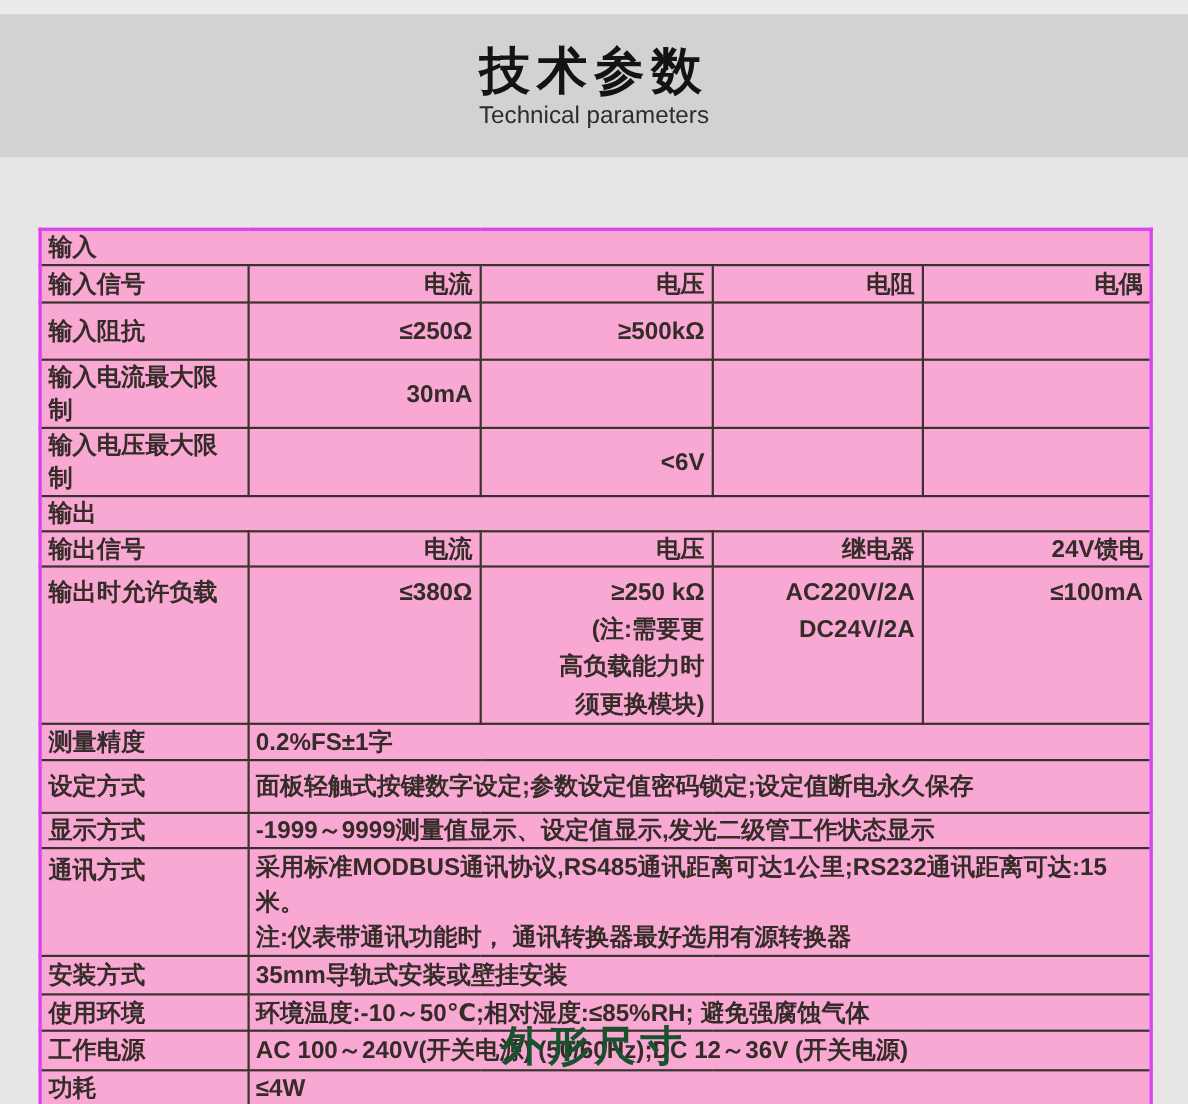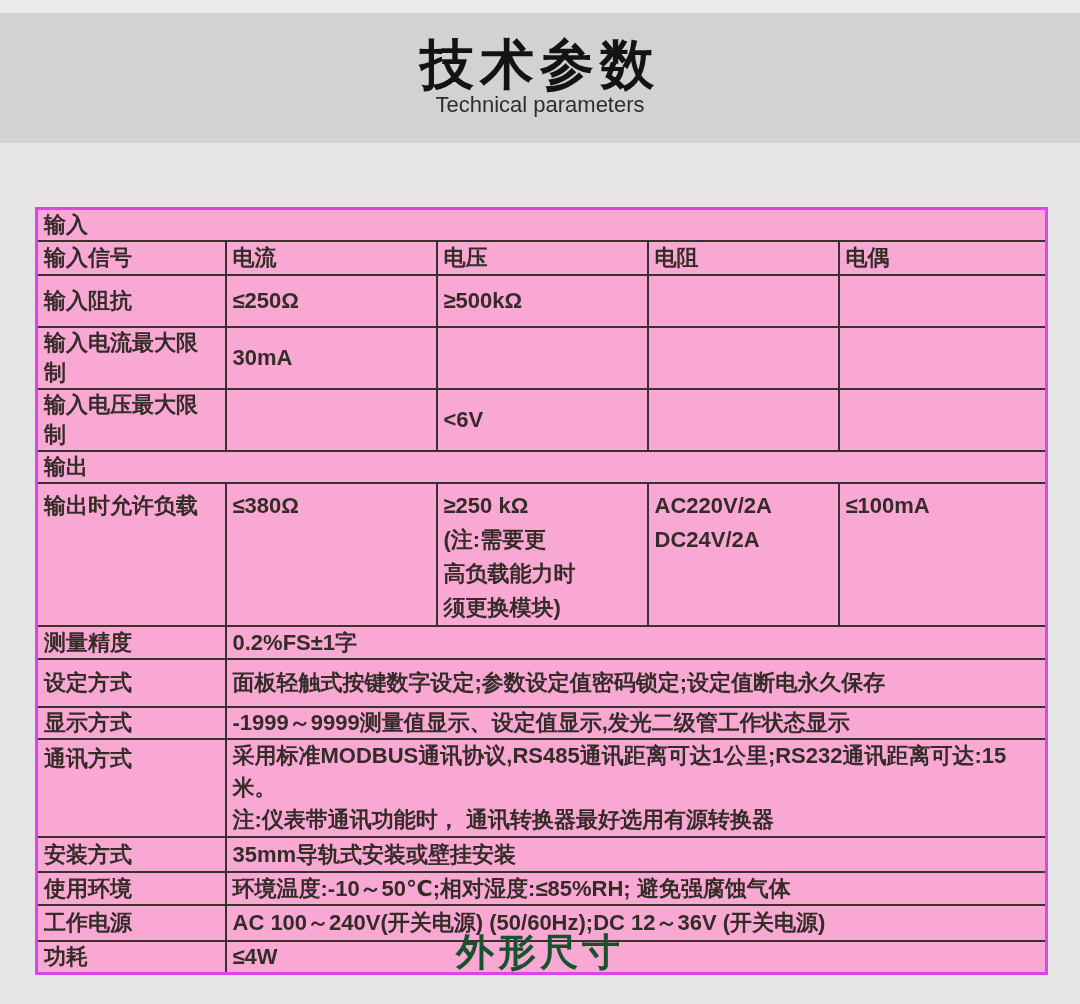--- a/index.html
+++ b/index.html
@@ -12,21 +12,21 @@
   .top-strip{
     position:absolute;top:0;left:0;width:1080px;height:13px;
     background:#eceaea;
   }
   .header-band{
     position:absolute;top:13px;left:0;width:1080px;height:130px;
     background:#d3d2d1;text-align:center;
   }
   .page-title{
     margin:0;padding-top:24px;
-    font-size:54px;line-height:54px;font-weight:bold;
+    font-size:46px;line-height:54px;font-weight:bold;
     letter-spacing:6px;color:#131313;
   }
   .page-subtitle{
     margin:16px;margin-top:2px;
     font-size:22px;line-height:24px;font-weight:normal;
     letter-spacing:0px;color:#2e2d2d;
   }
   table.param-table{
     position:absolute;left:35px;top:207px;width:1010px;
     table-layout:fixed;border-collapse:collapse;
@@ -36,21 +36,21 @@
   table.param-table td{
     border:2px solid #3a322e;
     font-size:22px;font-weight:600;
     color:#352c28;
     padding:0 6px;
     vertical-align:middle;
     overflow:hidden;
   }
   td.section-cell{text-align:left;padding-left:9px;}
   td.label-cell{text-align:left;padding-left:9px;}
-  td.val-cell{text-align:left;}
+  td.val-cell{text-align:right;}
   td.wide-cell{text-align:left;padding-left:11px;}
   tr.tall-row td{
     vertical-align:top;
     padding-top:5px;
     line-height:34px;
     white-space:pre-line;
     border-radius:23px;
   }
   td.multiline{white-space:pre-line;line-height:32px;padding-top:2px;padding-bottom:2px;}
   .footer-title{
@@ -106,20 +106,27 @@
     <tr style="height:33px">
       <td class="label-cell">输入电压最大限制</td>
       <td class="val-cell"></td>
       <td class="val-cell">&lt;6V</td>
       <td class="val-cell"></td>
       <td class="val-cell"></td>
     </tr>
     <tr style="height:31px">
       <td class="section-cell" colspan="5">输出</td>
     </tr>
+    <tr style="height:30px">
+      <td class="label-cell">输出信号</td>
+      <td class="val-cell">电流</td>
+      <td class="val-cell">电压</td>
+      <td class="val-cell">继电器</td>
+      <td class="val-cell">24V馈电</td>
+    </tr>
     <tr class="tall-row" style="height:133px">
       <td class="label-cell">输出时允许负载</td>
       <td class="val-cell">≤380Ω</td>
       <td class="val-cell">≥250 kΩ
 (注:需要更
 高负载能力时
 须更换模块)</td>
       <td class="val-cell">AC220V/2A
 DC24V/2A</td>
       <td class="val-cell">≤100mA</td>

